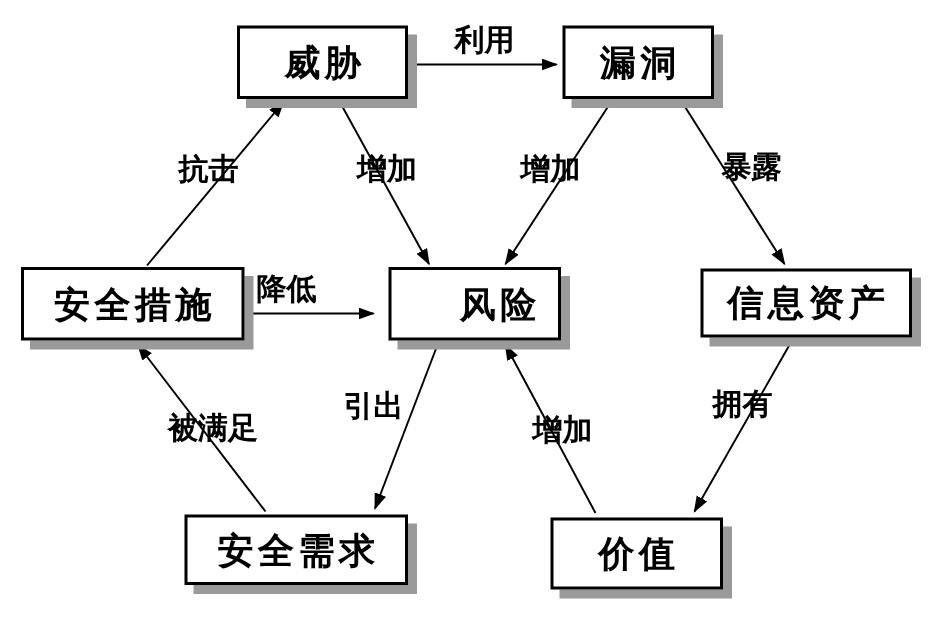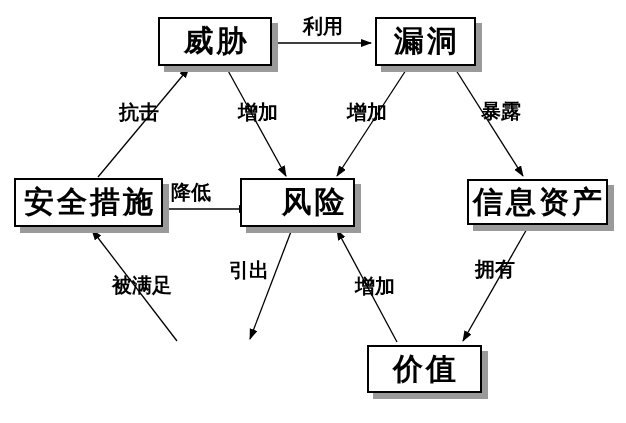--- a/index.html
+++ b/index.html
@@ -27,21 +27,21 @@
     stroke-width: 1.3;
   }
   .node {
     position: absolute;
     background: #ffffff;
     border: 2px solid #000000;
     box-shadow: 6px 6px 0 #9a9a9a;
     display: flex;
     align-items: center;
     justify-content: center;
-    font-size: 30px;
+    font-size: 24px;
     font-weight: bold;
     color: #000000;
     letter-spacing: 3px;
     text-indent: 3px;
     white-space: nowrap;
     box-sizing: border-box;
   }
   .edge-label {
     position: absolute;
     transform: translate(-50%, -50%);
@@ -71,22 +71,23 @@
     <line x1="164" y1="209" x2="249" y2="209" marker-end="url(#ah)"></line>
     <line x1="177" y1="341" x2="92" y2="230" marker-end="url(#ah)"></line>
     <line x1="292" y1="229" x2="250" y2="339" marker-end="url(#ah)"></line>
     <line x1="397" y1="342" x2="337" y2="230" marker-end="url(#ah)"></line>
     <line x1="528" y1="227" x2="463" y2="341" marker-end="url(#ah)"></line>
   </svg>
 
   <div class="node" style="left:158px; top:17px;  width:114px; height:49px;">威胁</div>
   <div class="node" style="left:375px; top:17px;  width:101px; height:49px;">漏洞</div>
   <div class="node" style="left:14px;  top:178px; width:149px; height:49px;">安全措施</div>
-  <div class="node" style="left:240px; top:178px; width:115px; height:49px;padding-left:31px;">风险</div>
+  <div class="node" style="left:259px; top:178px; width:115px; height:49px;padding-left:31px;">风险</div>
   <div class="node" style="left:467px; top:179px; width:141px; height:46px;text-align:center;">信息资产</div>
+  <div class="node" style="left:123px; top:343px; width:149px; height:47px;">安全需求</div>
   <div class="node" style="left:367px; top:345px; width:115px; height:48px;">价值</div>
 
   <div class="edge-label" style="left:323px; top:26px;">利用</div>
   <div class="edge-label" style="left:139px; top:112px;text-align:right;">抗击</div>
   <div class="edge-label" style="left:258px; top:112px;">增加</div>
   <div class="edge-label" style="left:367px; top:112px;">增加</div>
   <div class="edge-label" style="left:501px; top:111px;">暴露</div>
   <div class="edge-label" style="left:191px; top:192px;">降低</div>
   <div class="edge-label" style="left:142px; top:285px;">被满足</div>
   <div class="edge-label" style="left:249px; top:270px;">引出</div>

